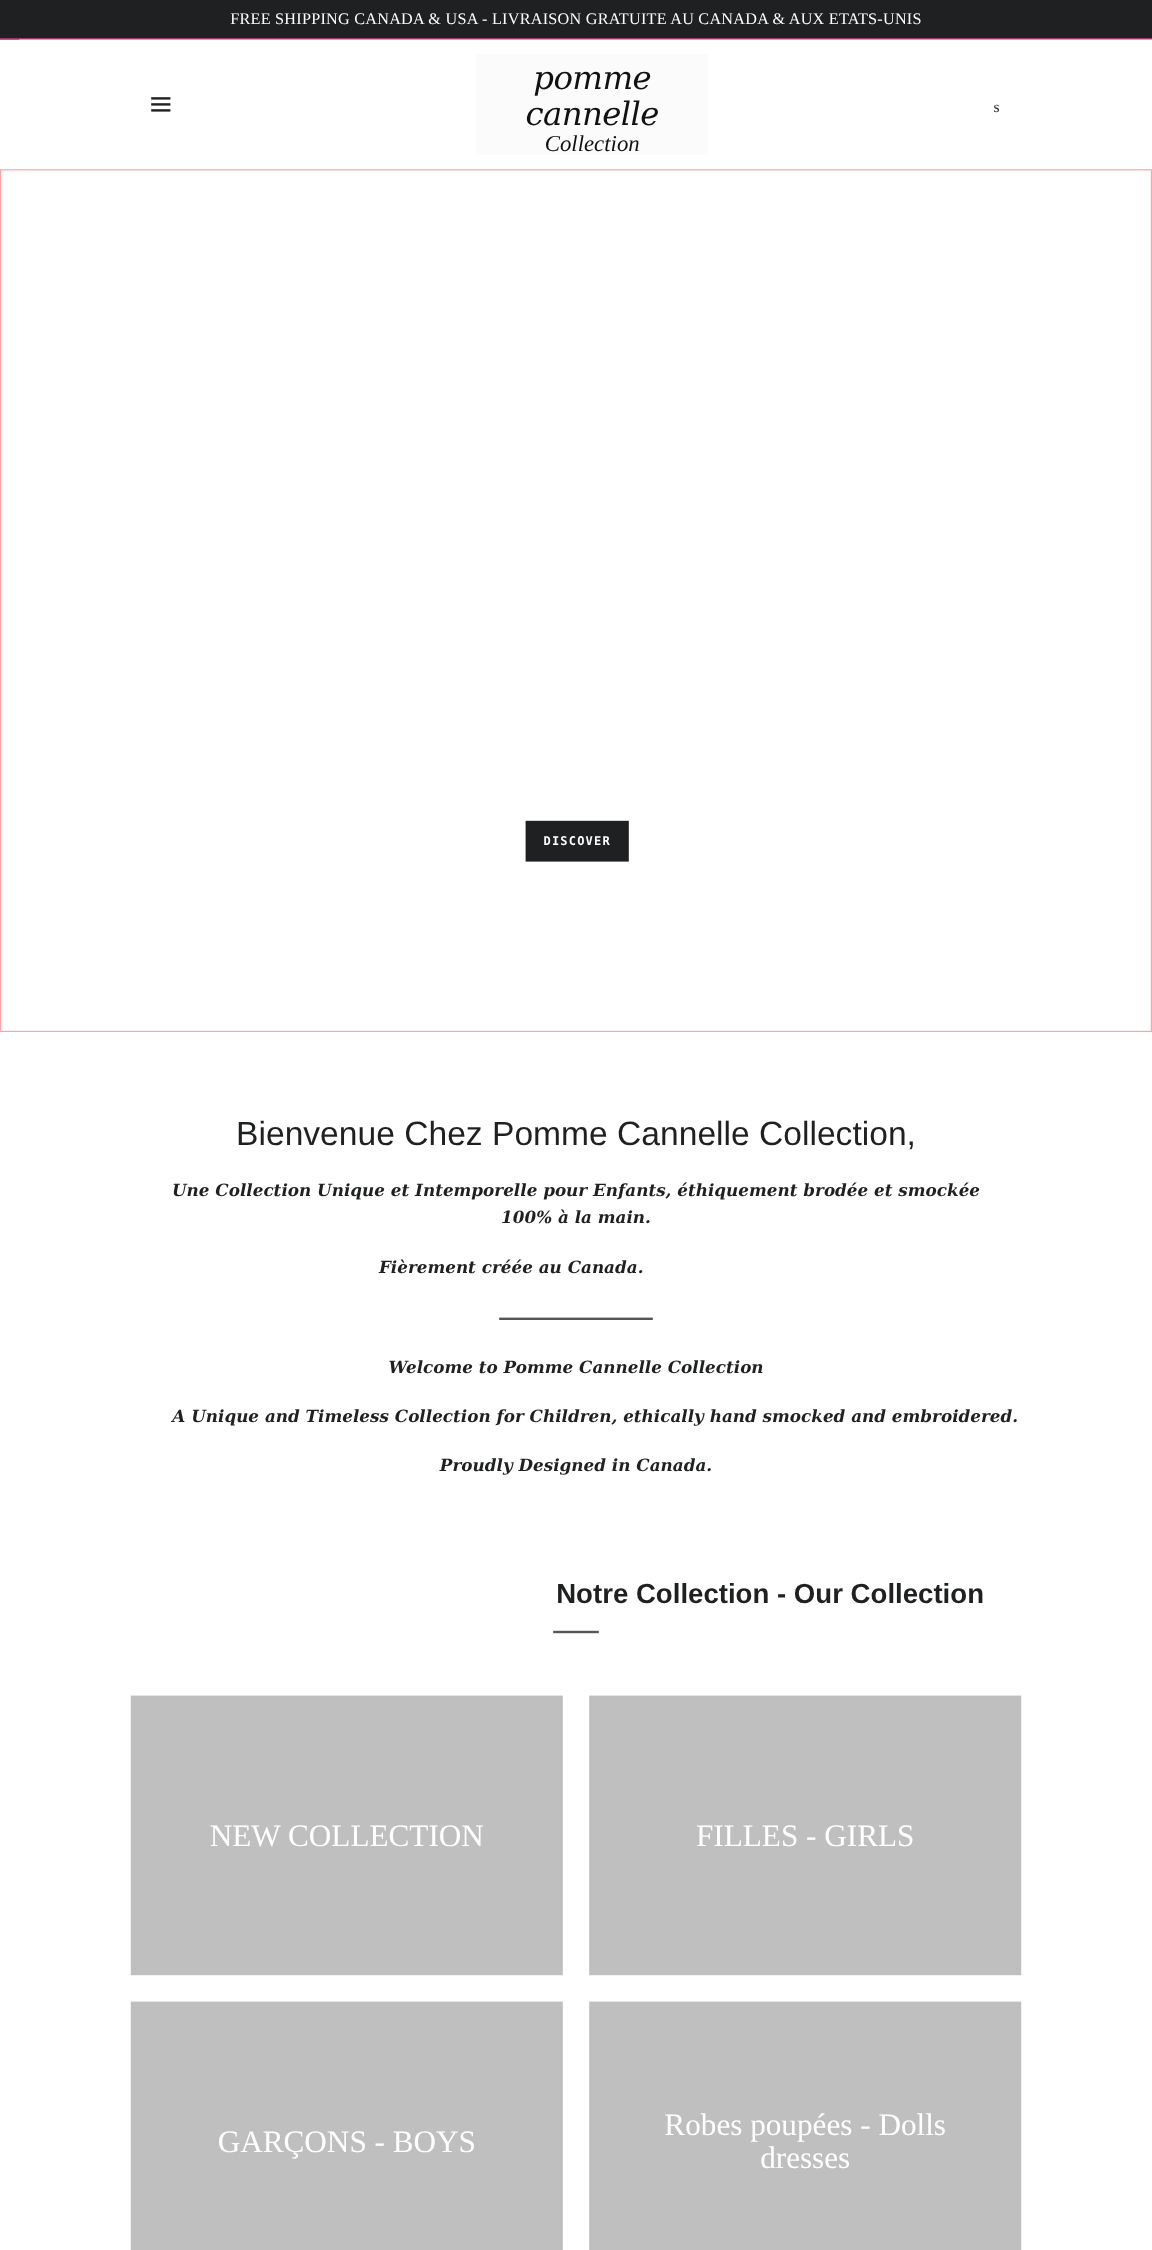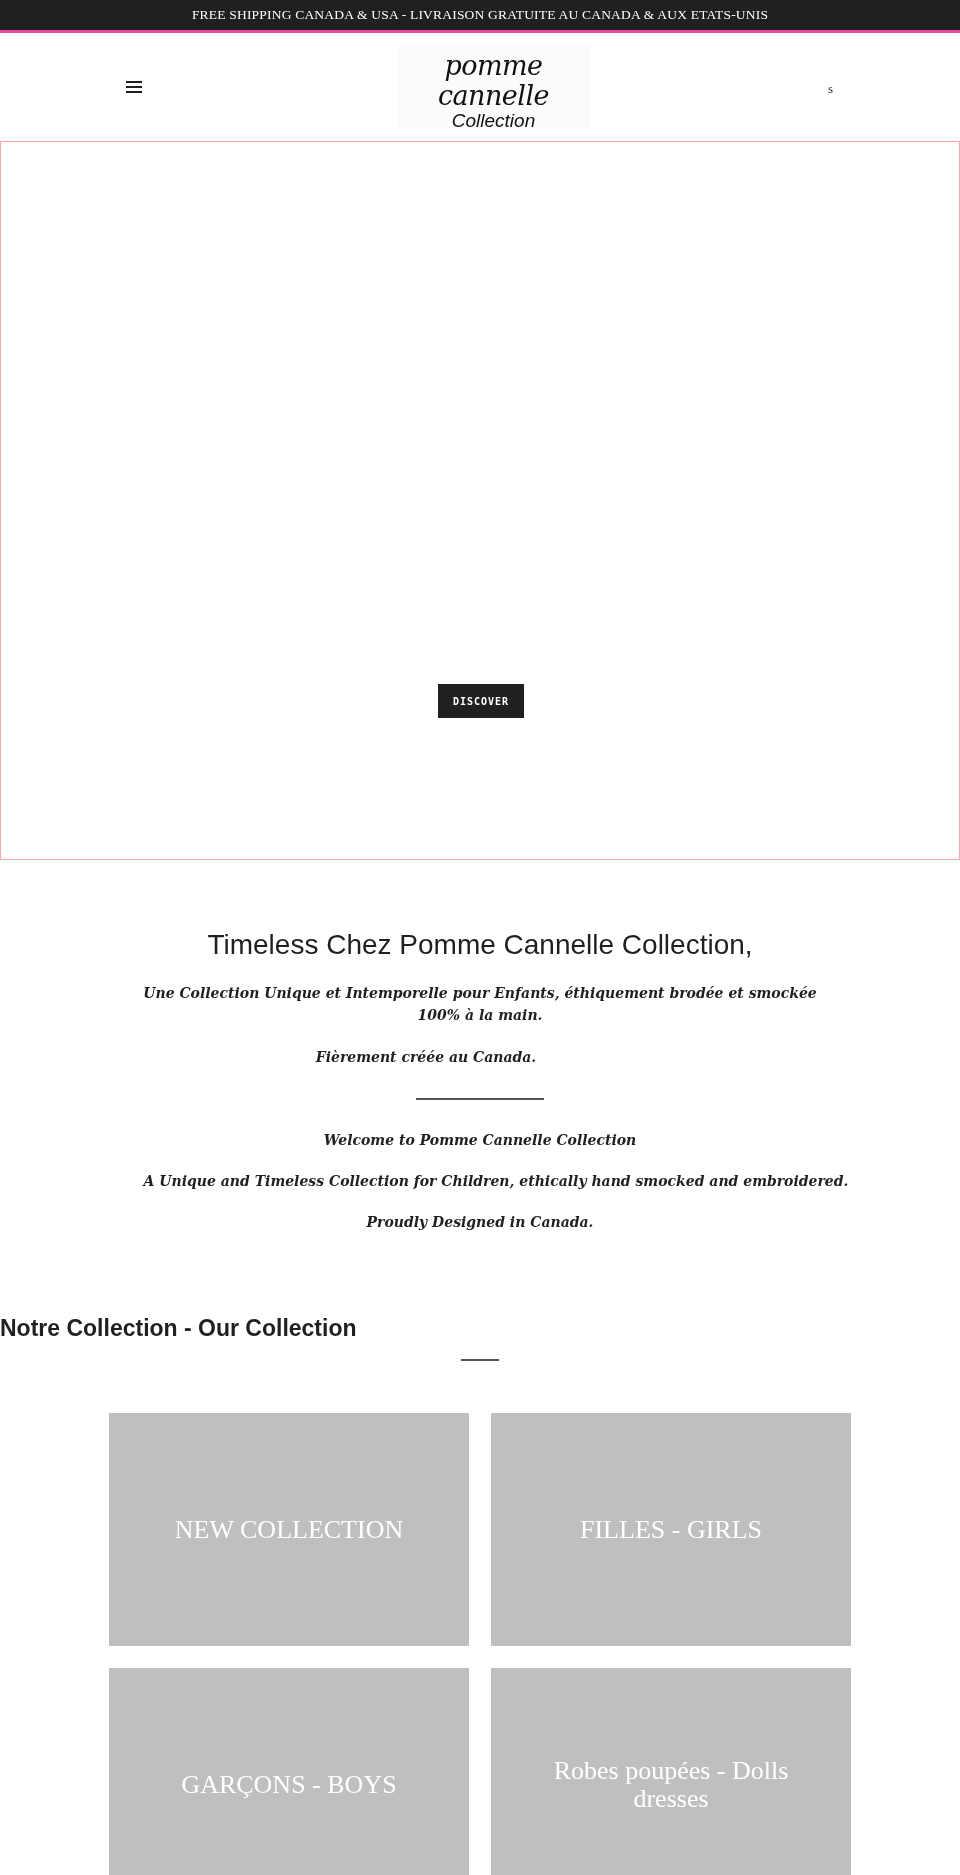--- a/index.html
+++ b/index.html
@@ -4,36 +4,36 @@
   <style>
     * { box-sizing: border-box; margin: 0; padding: 0; }
     html, body { width: 960px; background: #ffffff; }
     body { height: 1875px; overflow: hidden; position: relative; font-family: "Liberation Sans", sans-serif; color: #1f2021; }
 
     .announcement {
       position: absolute; left: 0; top: 0; width: 960px; height: 33px;
       background: #1f2021; color: #ffffff;
       font-family: "Liberation Serif", serif; font-size: 13.5px; letter-spacing: 0.2px;
       display: flex; align-items: center; justify-content: center;
-      border-bottom: 3px solid #ec4899;
+      border-bottom: 1px solid #ec4899;
     }
 
     .header { position: absolute; left: 16px; top: 33px; width: 960px; height: 108px; background: #fff; }
     .menu-btn {
       position: absolute; left: 110px; top: 46px; width: 20px; height: 16px;
       display: flex; flex-direction: column; justify-content: space-between; padding: 2px 0;
       cursor: pointer;
     }
     .menu-btn span { display: block; height: 2px; background: #1f2021; width: 16px; }
     .logo {
       position: absolute; left: 381px; top: 12px; width: 193px; height: 84px;
       background: #fbfbfb; text-align: center; cursor: pointer;
     }
     .logo-line1 { font-family: "DejaVu Serif", serif; font-style: italic; font-size: 27px; line-height: 30px; margin-top: 6px; letter-spacing: -0.5px; color: #111; }
-    .logo-line2 { font-family: Liberation Sans, sans-serif; font-style: italic; font-size: 19px; line-height: 20px; color: #111; }
+    .logo-line2 { font-family: Liberation Serif, serif; font-style: italic; font-size: 19px; line-height: 20px; color: #111; }
     .logo-line3 { font-family: "DejaVu Serif", serif; font-style: italic; font-size: 11px; line-height: 14px; margin-top: 12px; color: #111; }
     .cart-link {
       position: absolute; left: 812px; top: 48px; font-family: "Liberation Serif", serif; font-size: 13px; color: #1f2021; cursor: pointer;
     }
 
     .hero {
       position: absolute; left: 0; top: 141px; width: 960px; height: 719px;
       border: 1px solid #fca5a5; background: #fff;
     }
     .discover-btn {
@@ -49,21 +49,21 @@
       font-family: "DejaVu Serif", serif; font-style: italic; font-weight: bold; font-size: 14px; line-height: 22px; color: #1f2021;
     }
     .p-fr1 { position: absolute; left: 120px; top: 62px; width: 720px; }
     .p-fr2 { position: absolute; left: 0; top: 126px; width: 852px; }
     .divider-long { position: absolute; left: 416px; top: 178px; width: 128px; height: 2px; background: #555; }
     .p-en1 { position: absolute; left: 0; top: 209px; width: 960px; }
     .p-en2 { position: absolute; left: 16px; top: 250px; width: 960px; }
     .p-en3 { position: absolute; left: 0; top: 291px; width: 960px; }
 
     .collection-title {
-      position: absolute; left: 0; top: 1310px; width: 820px; text-align: left;
+      position: absolute; left: 0; top: 1310px; width: 820px; text-align: right;
       font-family: "Liberation Sans", sans-serif; font-size: 23px; line-height: 36px; color: #1f2021;
     }
     .divider-short { position: absolute; left: 461px; top: 1359px; width: 38px; height: 2px; background: #555; }
 
     .tile {
       position: absolute; width: 360px; height: 233px; background: #bfbfbf;
       display: flex; align-items: center; justify-content: center; text-align: center;
       cursor: pointer; padding: 0 30px;
     }
     .tile span {
@@ -93,21 +93,21 @@
     <div class="logo-line3">Designed in Canada</div>
   </div>
   <a class="cart-link">s</a>
 </header>
 
 <section class="hero">
   <button class="discover-btn">DISCOVER</button>
 </section>
 
 <section class="welcome">
-  <h1>Timeless Chez Pomme Cannelle Collection,</h1>
+  <h1>Bienvenue Chez Pomme Cannelle Collection,</h1>
   <p class="p-fr1">Une Collection Unique et Intemporelle pour Enfants, éthiquement brodée et smockée 100% à la main.</p>
   <p class="p-fr2">Fièrement créée au Canada.</p>
   <div class="divider-long"></div>
   <p class="p-en1">Welcome to Pomme Cannelle Collection</p>
   <p class="p-en2">A Unique and Timeless Collection for Children, ethically hand smocked and embroidered.</p>
   <p class="p-en3">Proudly Designed in Canada.</p>
 </section>
 
 <h2 class="collection-title">Notre Collection - Our Collection</h2>
 <div class="divider-short"></div>

